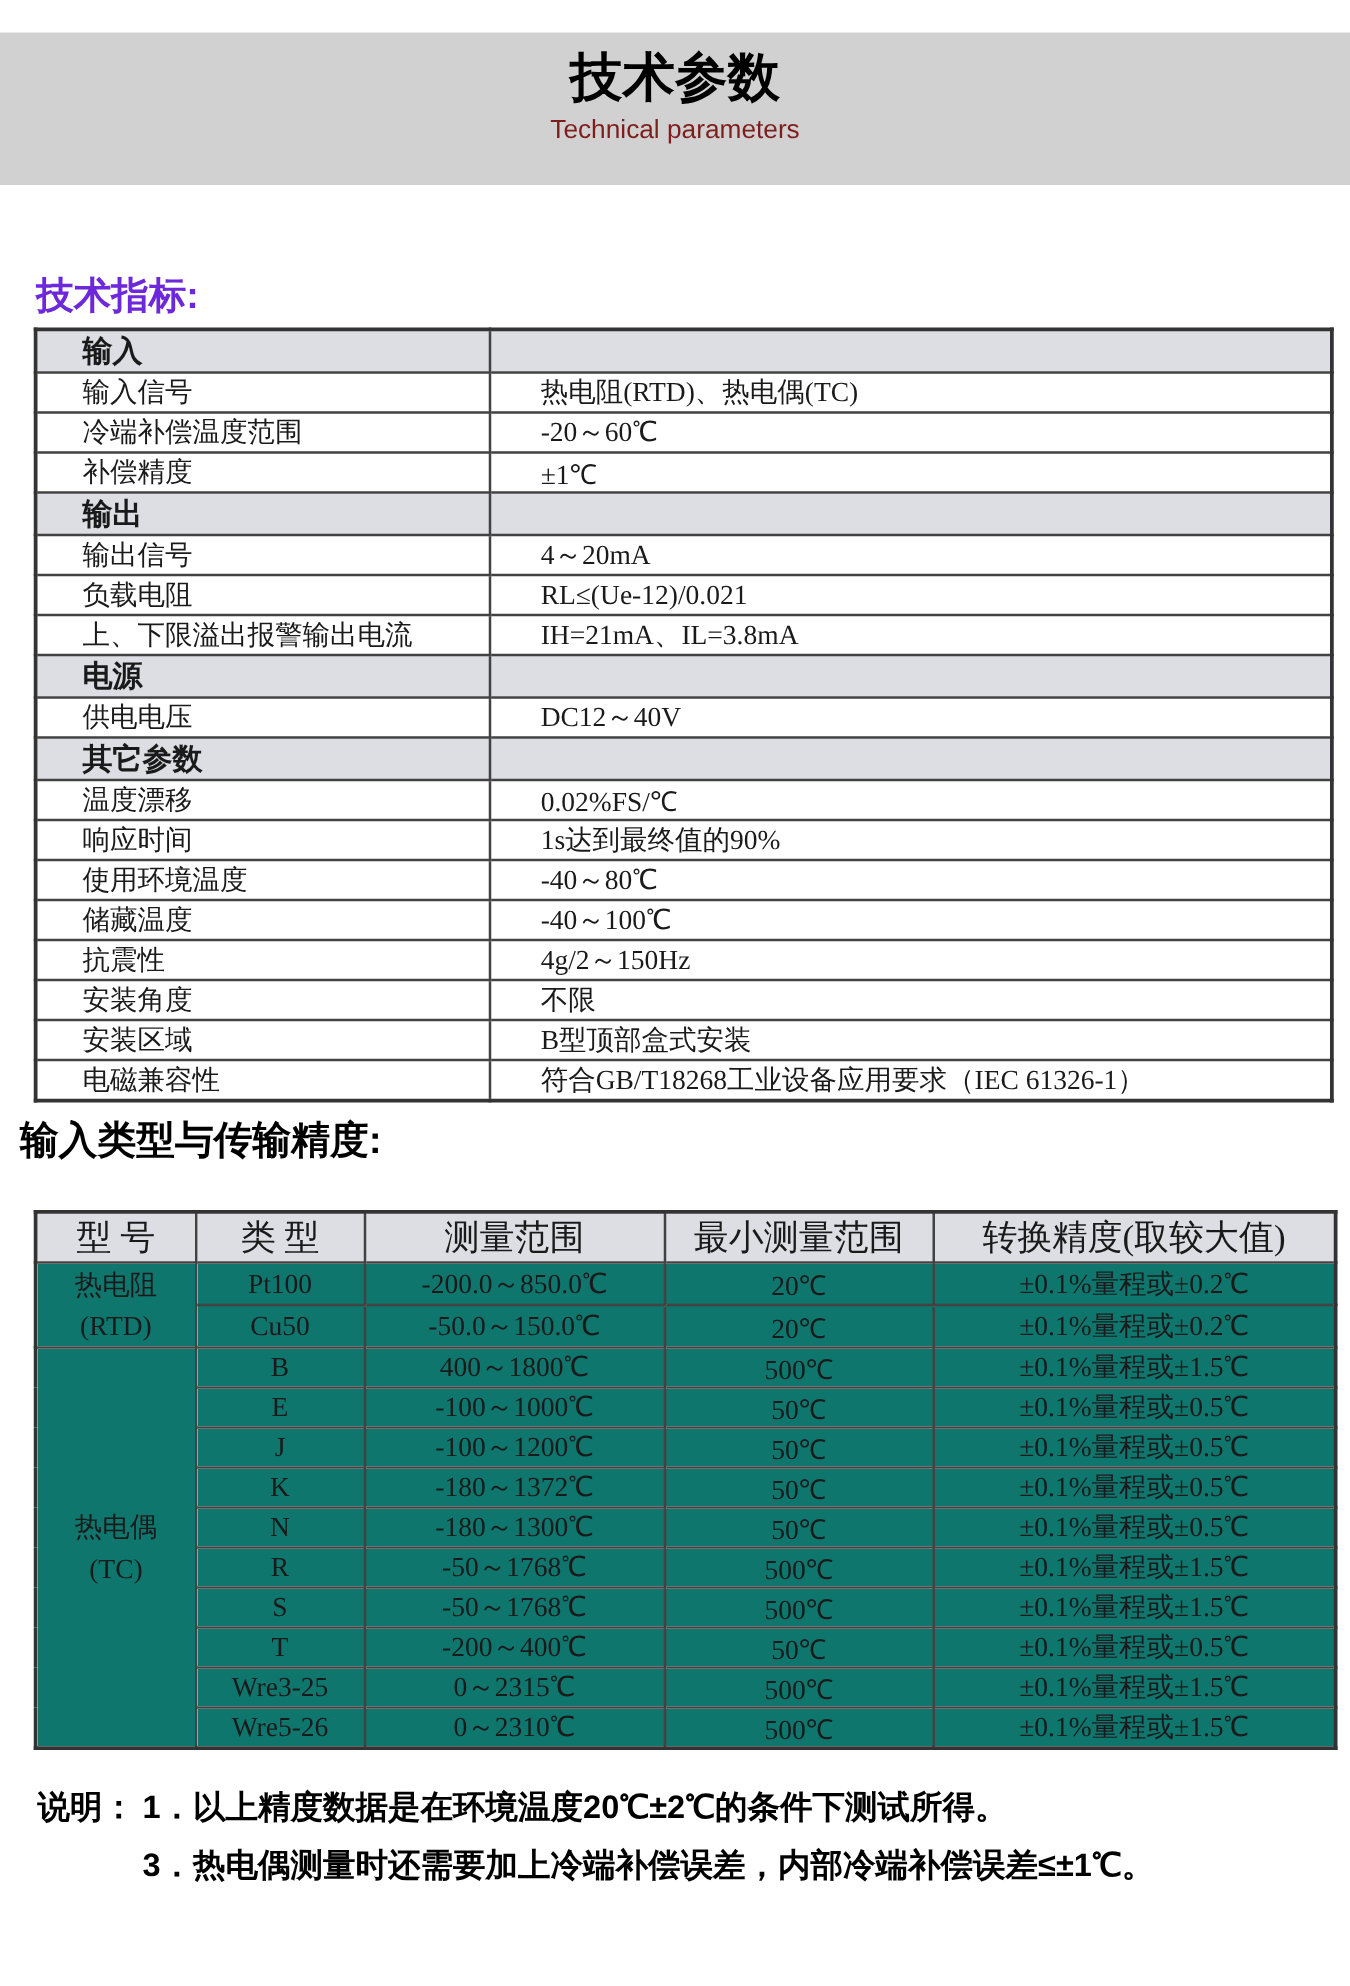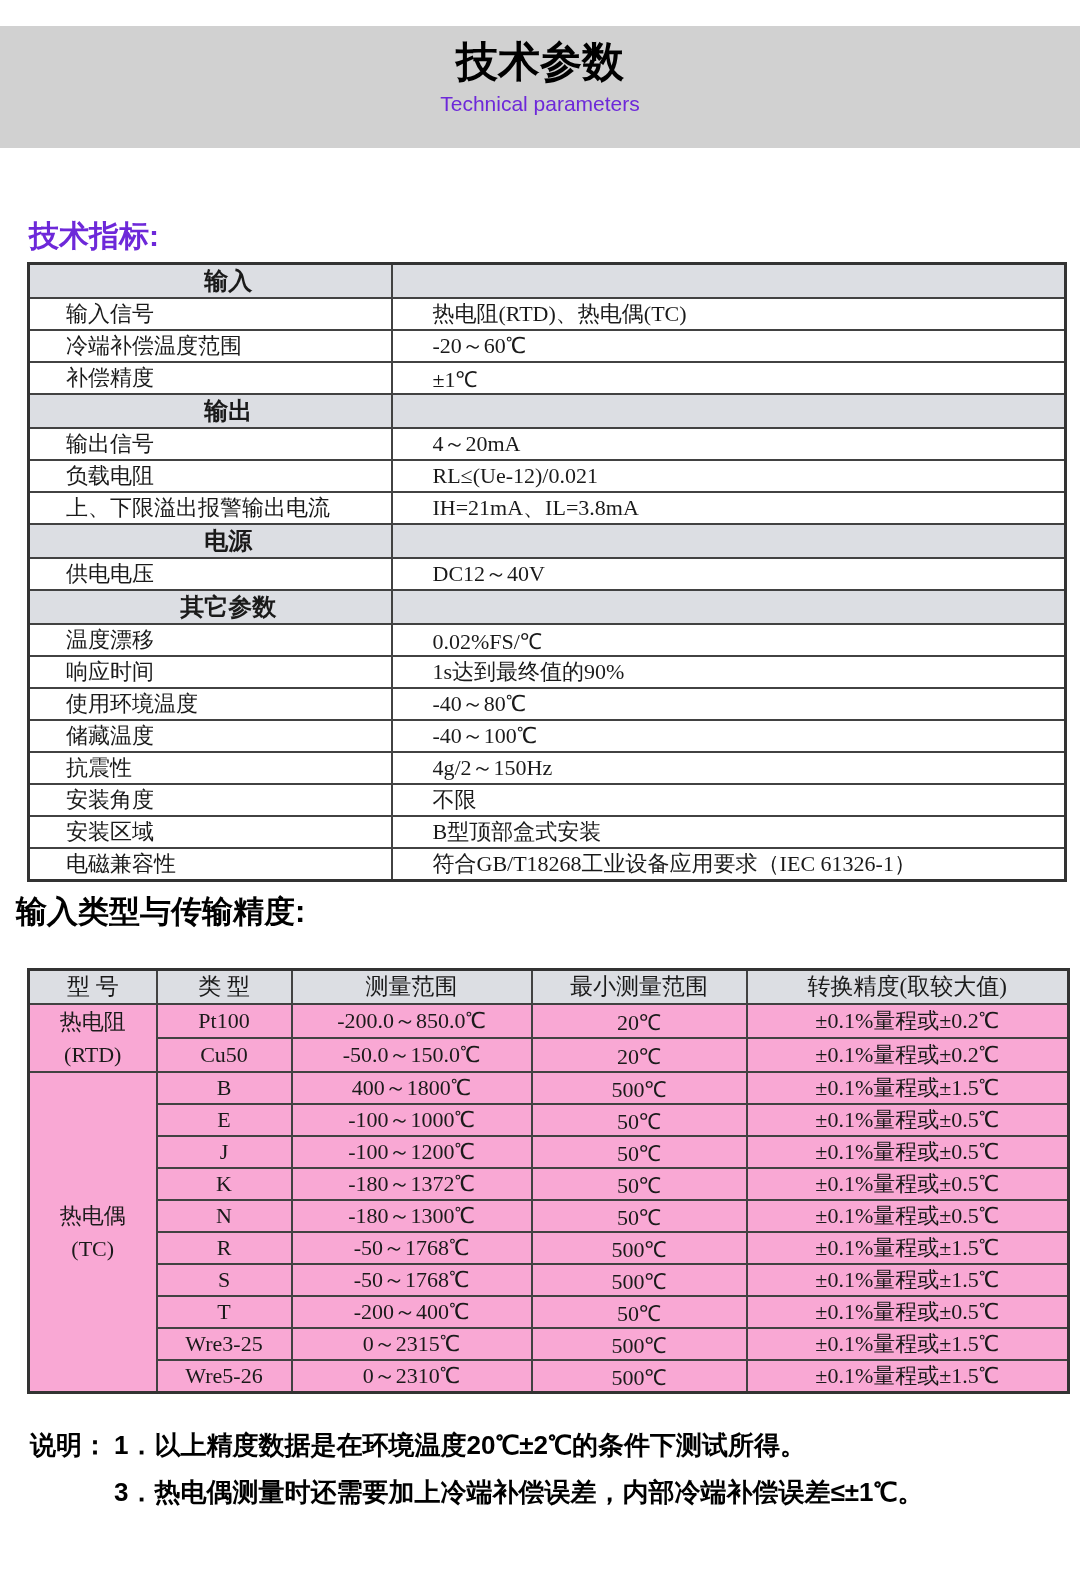--- a/index.html
+++ b/index.html
@@ -23,21 +23,21 @@
   .main-title {
     padding-top: 6px;
     font-size: 42px;
     line-height: 60px;
     font-weight: bold;
     color: #000;
   }
   .subtitle {
     font-size: 21px;
     line-height: 24px;
-    color: #6d28d9;
+    color: #7f1d1d;
   }
 
   
   .spec-heading {
     position: absolute;
     left: 29px; top: 216px;
     font-size: 30px;
     font-weight: bold;
     color: #6d28d9;
   }
@@ -67,21 +67,20 @@
     white-space: nowrap;
     overflow: hidden;
   }
   .spec-table td.label-cell { width: 363px; padding-left: 36px; }
   .spec-table td.value-cell { padding-left: 40px; }
   .spec-table tr.section-row td { background: #dcdee3; }
   .spec-table tr.section-row td.label-cell {
     font-weight: bold;
     font-size: 24px;
     height: 31px;
-    text-align: center;
   }
 
   
   .type-table {
     position: absolute;
     left: 27px; top: 968px;
     width: 1040px;
     table-layout: fixed;
     font-family: "Liberation Serif", serif;
     font-size: 22px;
@@ -90,23 +89,23 @@
   }
   .type-table th, .type-table td {
     border: 2px solid #424242;
     vertical-align: middle;
     overflow: hidden;
   }
   .type-table th {
     background: #dcdee3;
     height: 34px;
     font-weight: normal;
-    font-size: 23px;
-  }
-  .type-table td { height: 30px; background: #f9a8d4; }
+    font-size: 28px;
+  }
+  .type-table td { height: 30px; background: #0f766e; }
   .type-table td.group-cell {
     white-space: pre-line;
     line-height: 33px;
   }
 
   
   .notes {
     position: absolute;
     left: 30px; top: 1430px;
     font-size: 26px;

